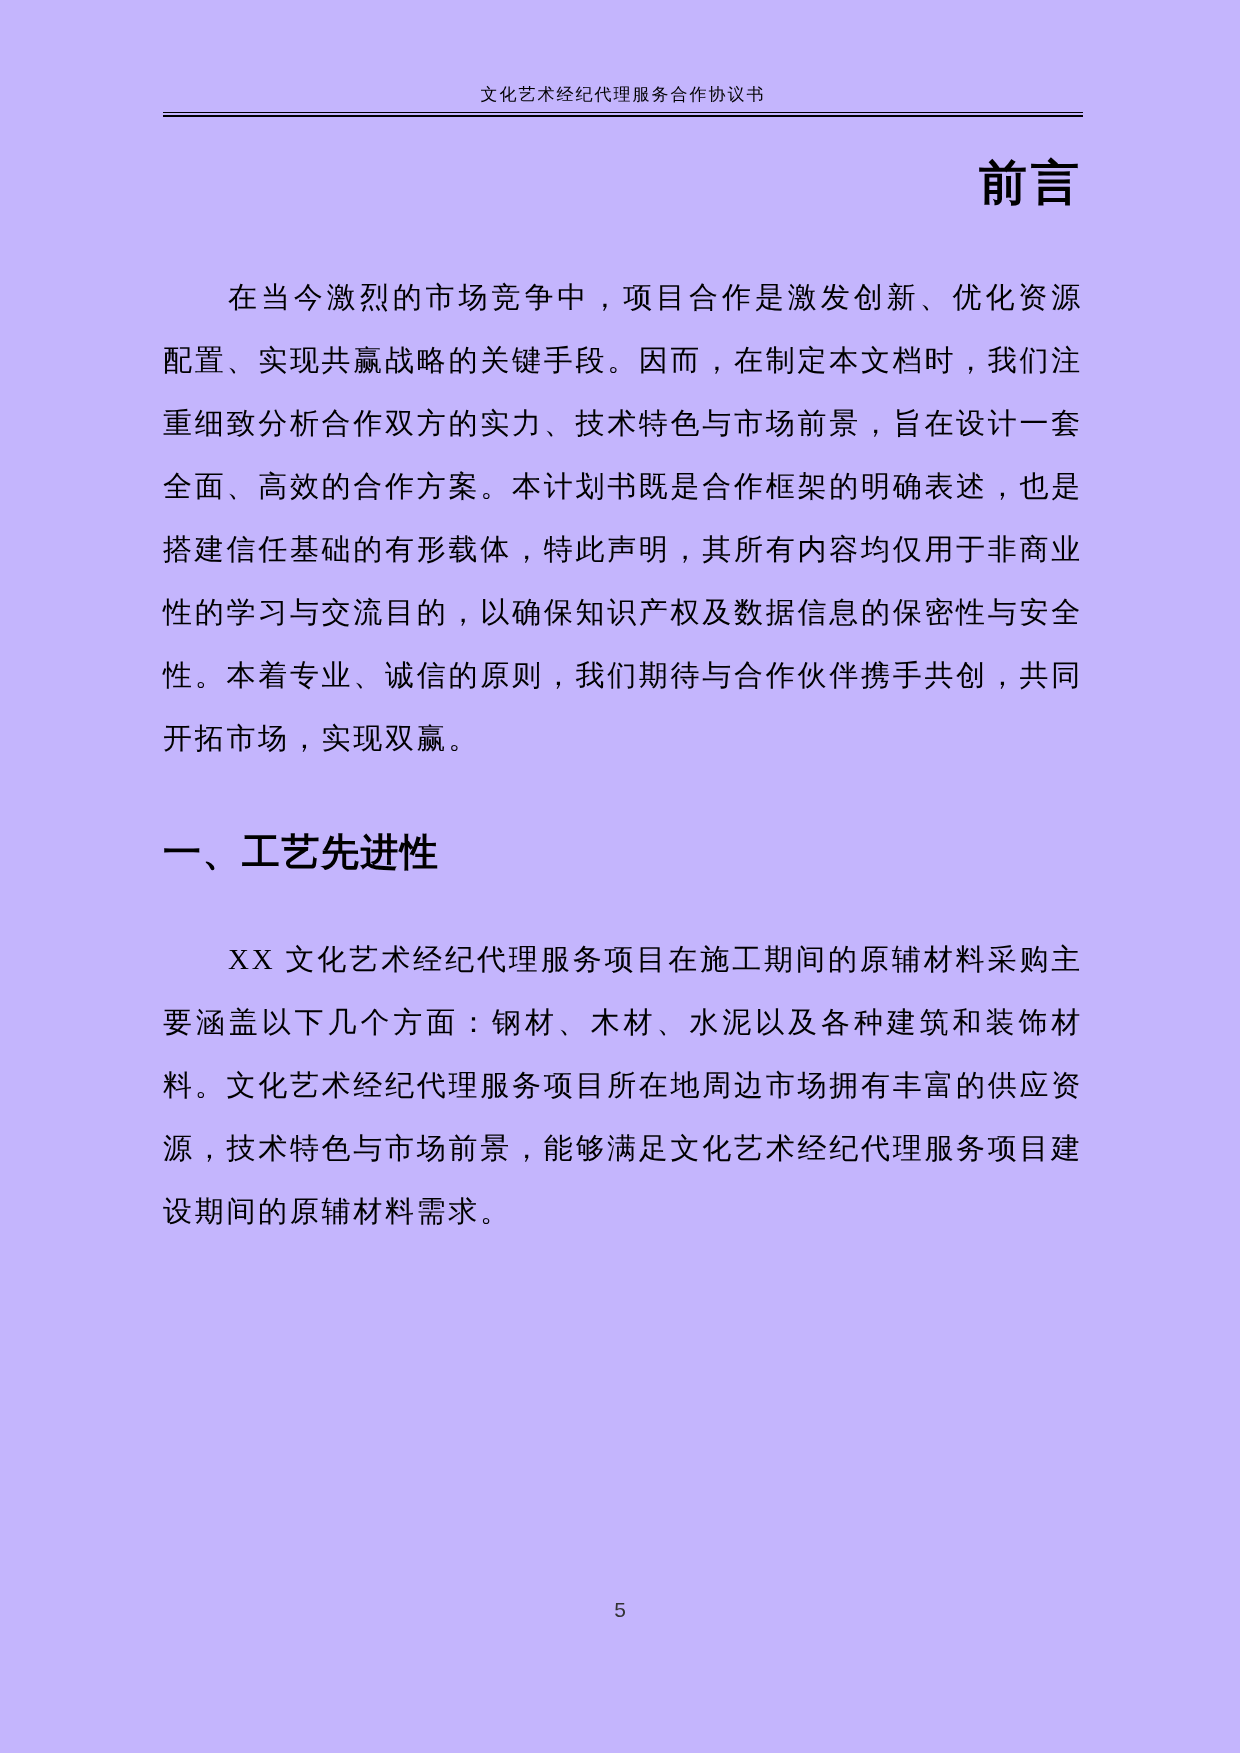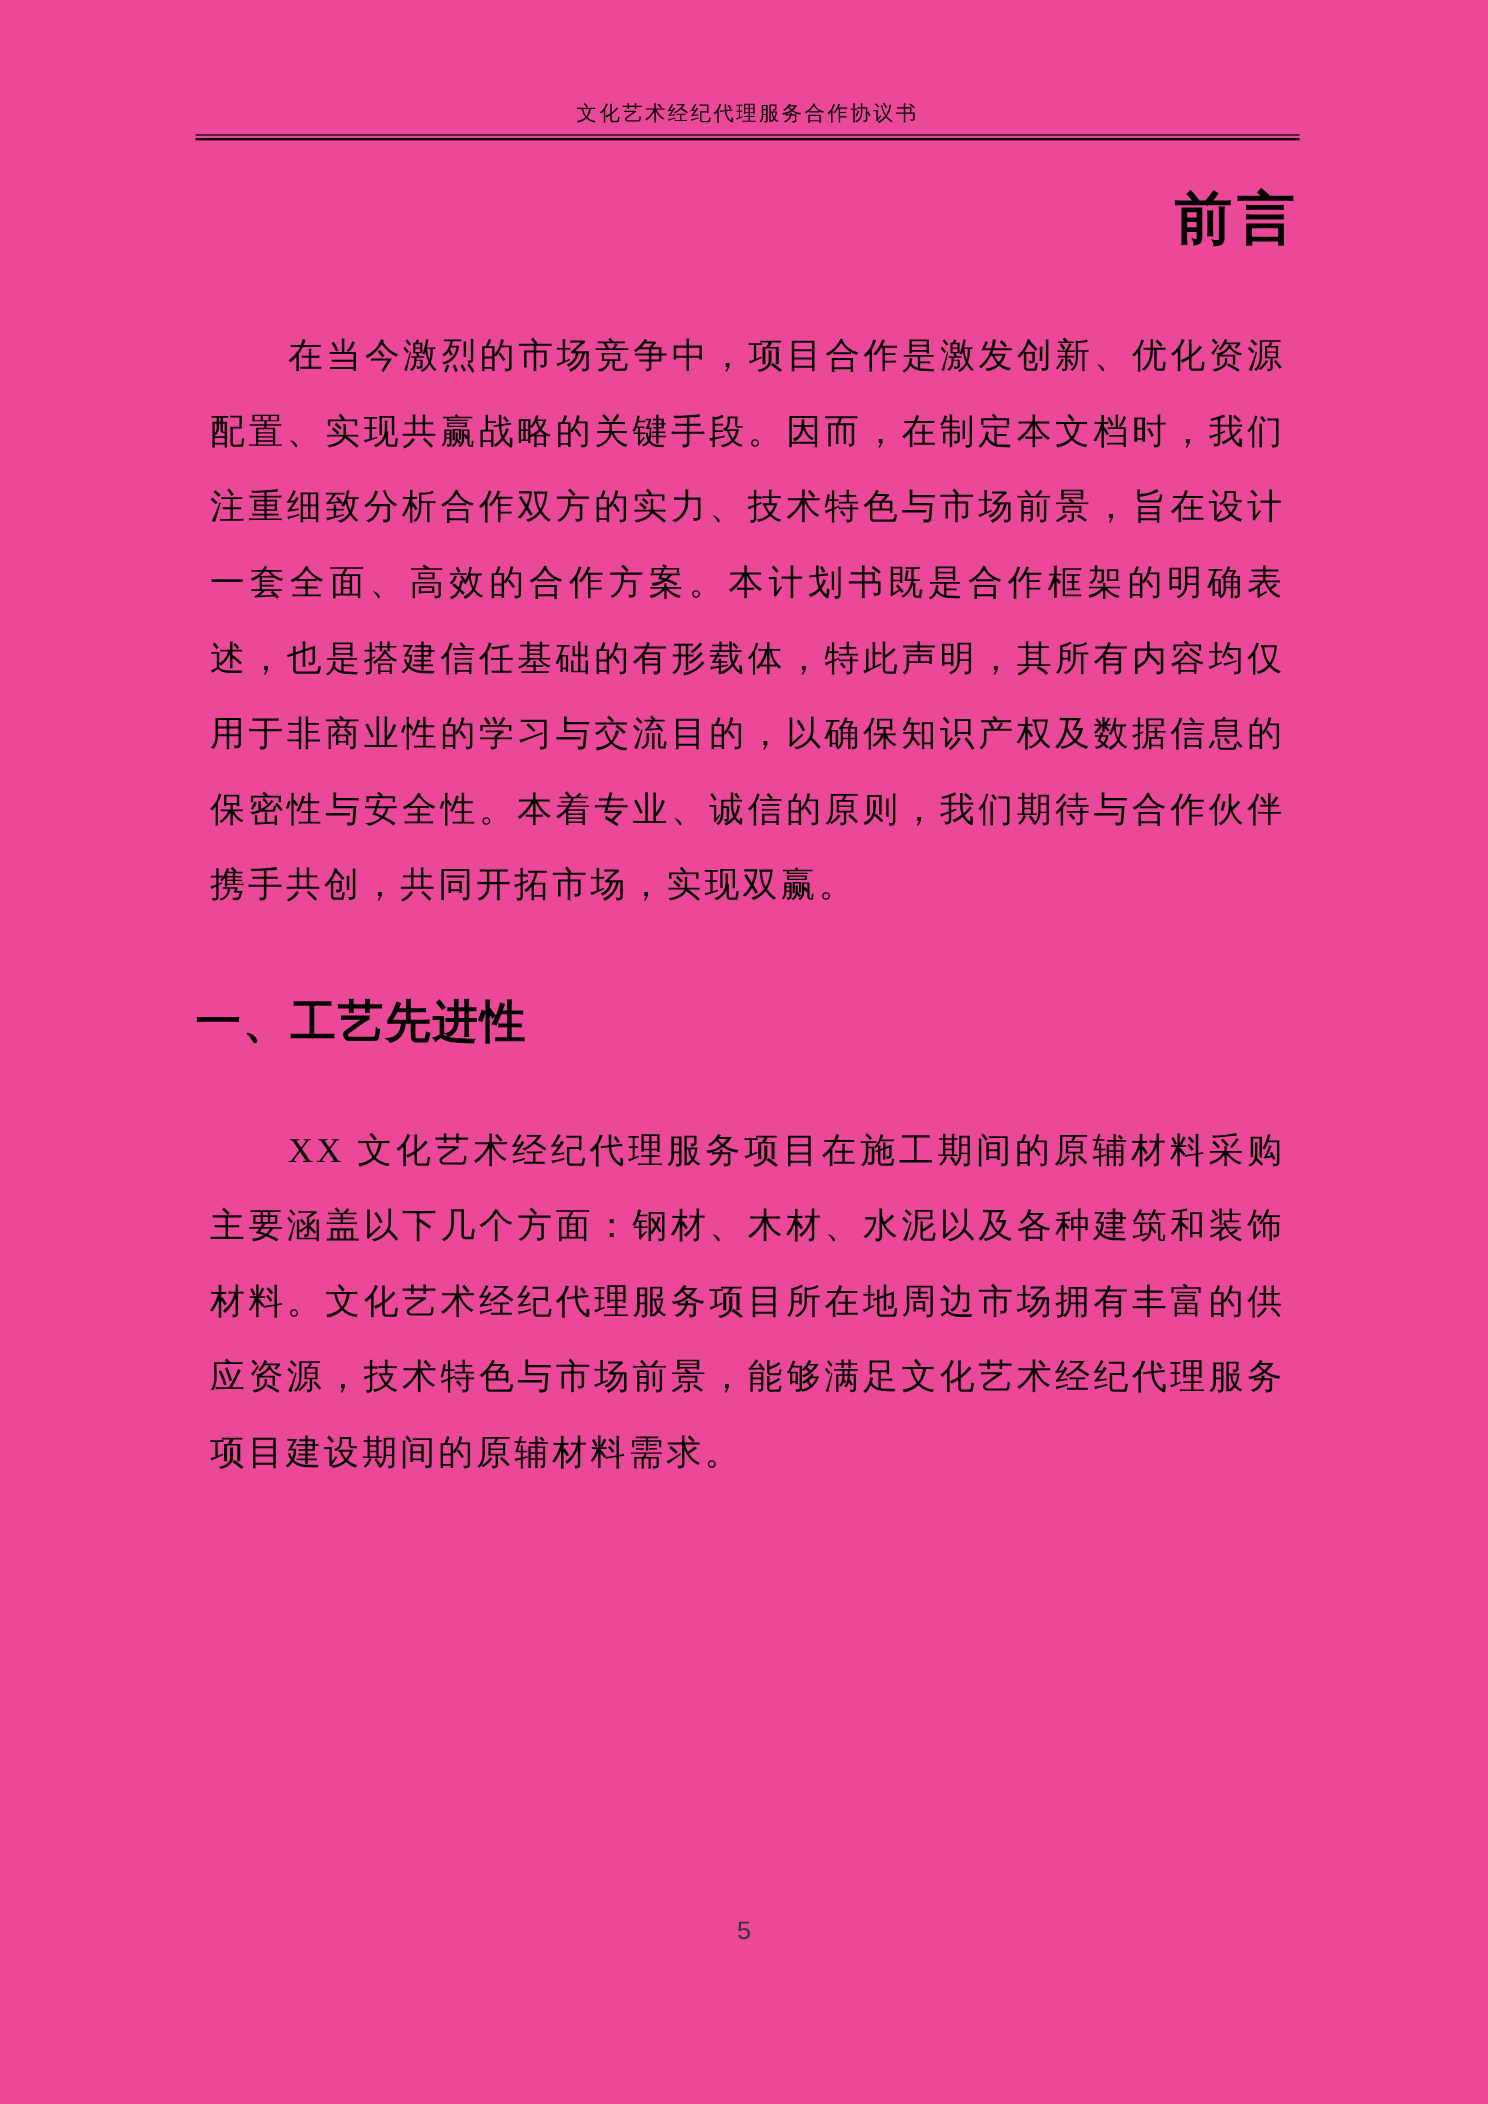--- a/index.html
+++ b/index.html
@@ -1,20 +1,20 @@
 <!DOCTYPE html>
 <html><head>
 <meta charset="utf-8">
 <style>
   html, body { margin: 0; padding: 0; background: #ffffff; }
   .page {
     position: relative;
     width: 1240px;
     height: 1753px;
-    background: #ec4899;
+    background: #c4b5fd;
     color: #000000;
     font-family: "Liberation Serif", "DejaVu Serif", serif;
     overflow: hidden;
   }
   .content {
     position: absolute;
     left: 163px;
     top: 0;
     width: 920px;
   }
@@ -37,21 +37,21 @@
   .doc-title {
     margin: 38px 0 0 0;
     text-align: right;
     font-family: "Liberation Sans", "DejaVu Sans", sans-serif;
     font-weight: 700;
     font-size: 48px;
     line-height: 56px;
     letter-spacing: 4px;
   }
   .body-para {
-    margin: 12px;
+    margin: 0;
     font-size: 29px;
     line-height: 63px;
     letter-spacing: 2.7px;
     text-align: justify;
     text-indent: 65px;
     color: #000000;
   }
   .intro { margin-top: 55px; }
   .section-heading {
     margin: 54px 0 0 0;

